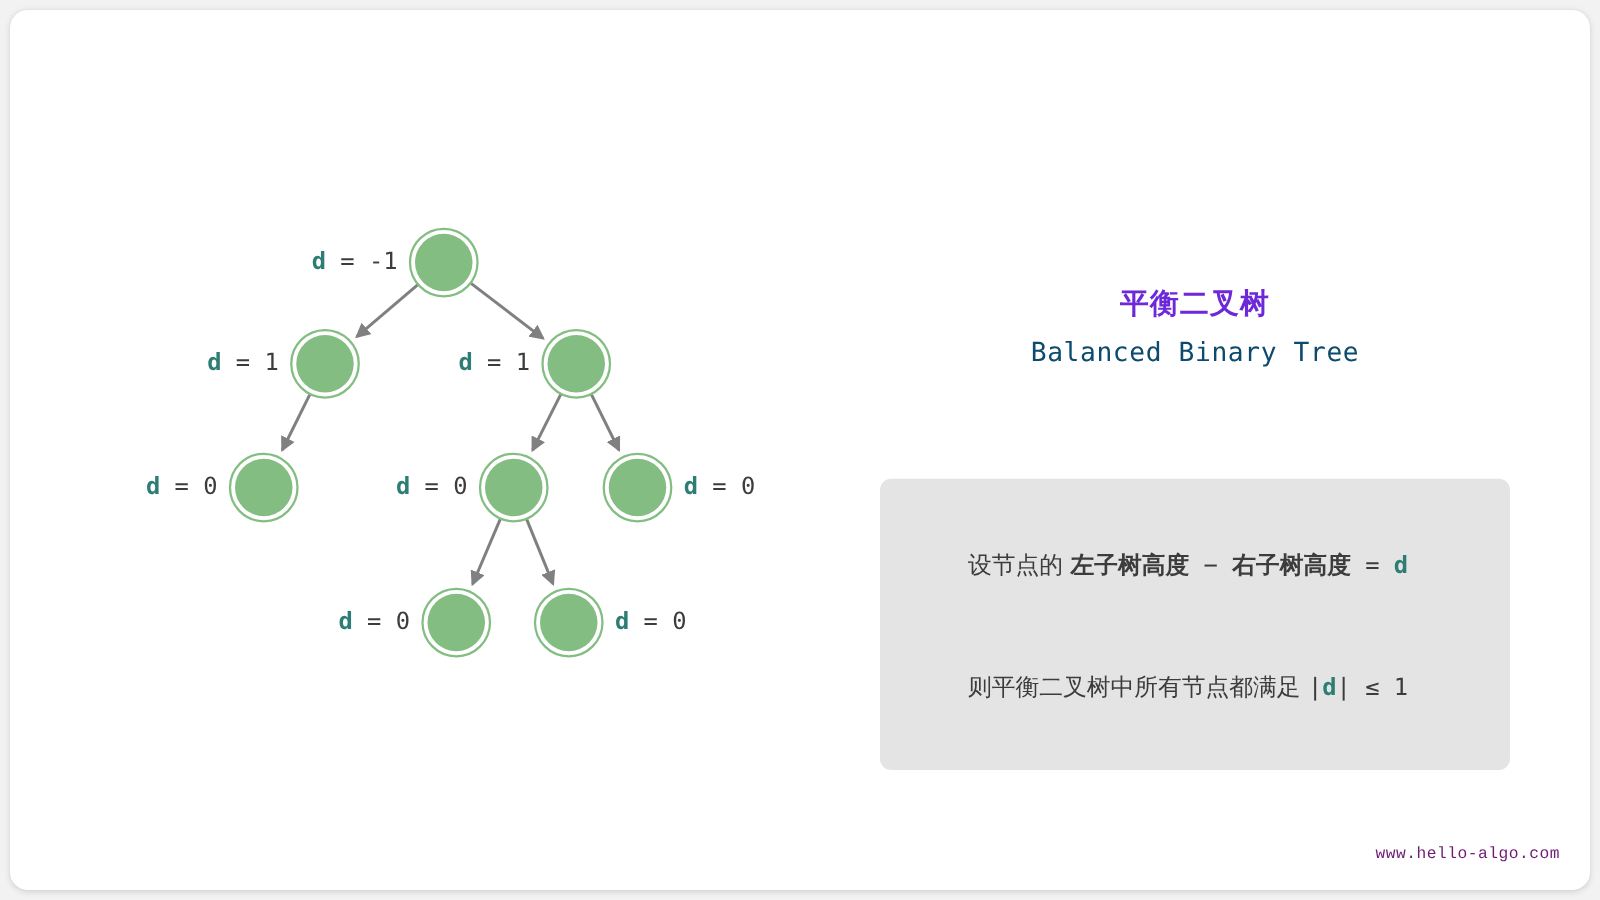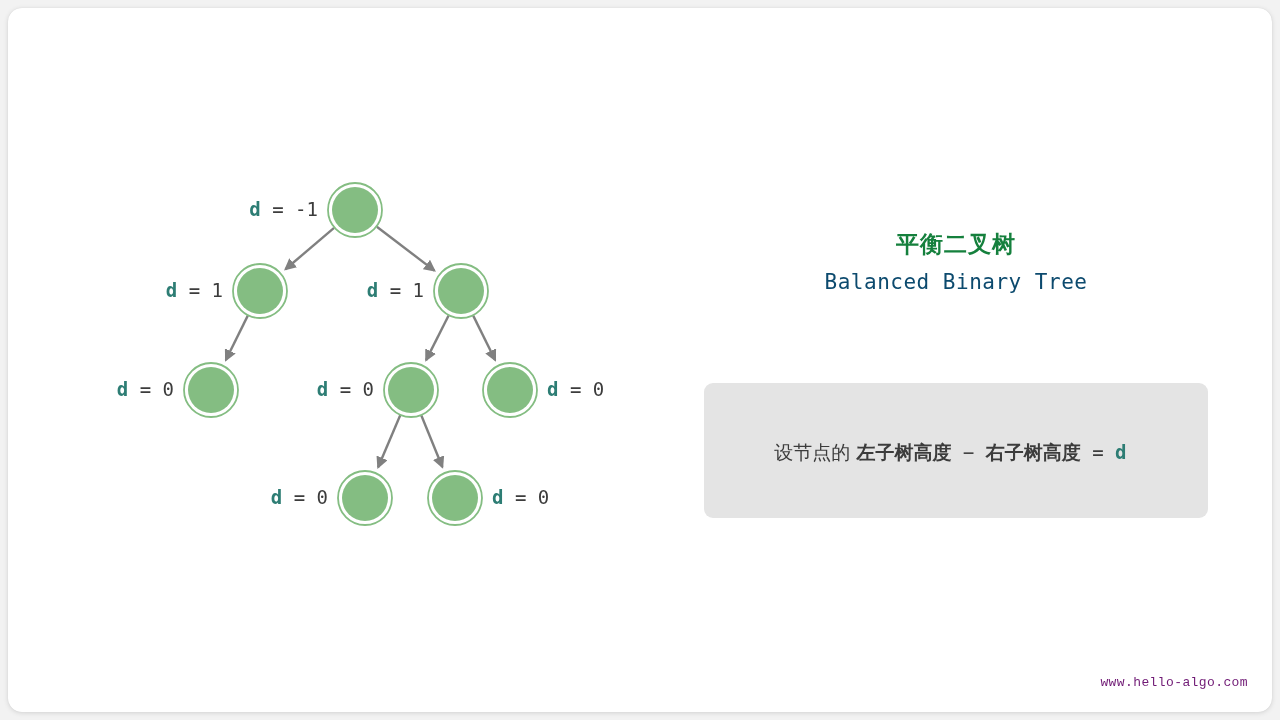--- a/index.html
+++ b/index.html
@@ -56,24 +56,24 @@
 
   
   #panel {
     position: absolute;
     left: 688px;
     top: 222px;
     width: 520px;
     text-align: center;
   }
   #title-cn {
-    font-family: Liberation Serif, serif;
+    font-family: Liberation Mono, monospace;
     font-size: 23px;
     font-weight: bold;
-    color: #15803d;
+    color: #6d28d9;
     letter-spacing: 1px;
     line-height: 1.3;
   }
   #title-en {
     margin-top: 10px;
     font-family: "DejaVu Sans Mono", monospace;
     font-size: 21px;
     color: #0c4a6e;
     letter-spacing: 0.5px;
   }
@@ -179,18 +179,21 @@
 
     <div id="panel">
       <div id="title-cn">平衡二叉树</div>
       <div id="title-en">Balanced Binary Tree</div>
     </div>
 
     <div id="info-box">
       <div class="info-line">
         <span>设节点的 </span><span class="bold">左子树高度</span><span class="mono"> − </span><span class="bold">右子树高度</span><span class="mono"> = </span><span class="var mono">d</span>
       </div>
+      <div class="info-line">
+        <span>则平衡二叉树中所有节点都满足 </span><span class="mono">|</span><span class="var mono">d</span><span class="mono">|</span><span class="mono"> ≤ 1</span>
+      </div>
     </div>
 
     <div id="watermark">www.hello-algo.com</div>
 
   </div>
 </div>
 
 </body></html>

